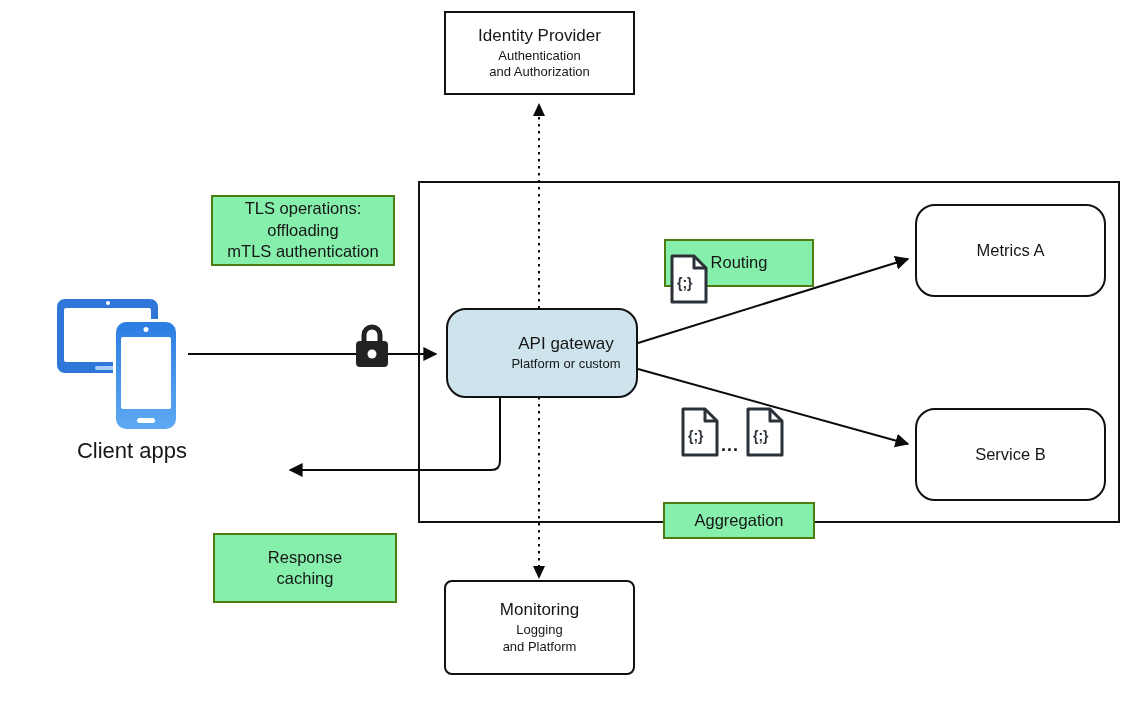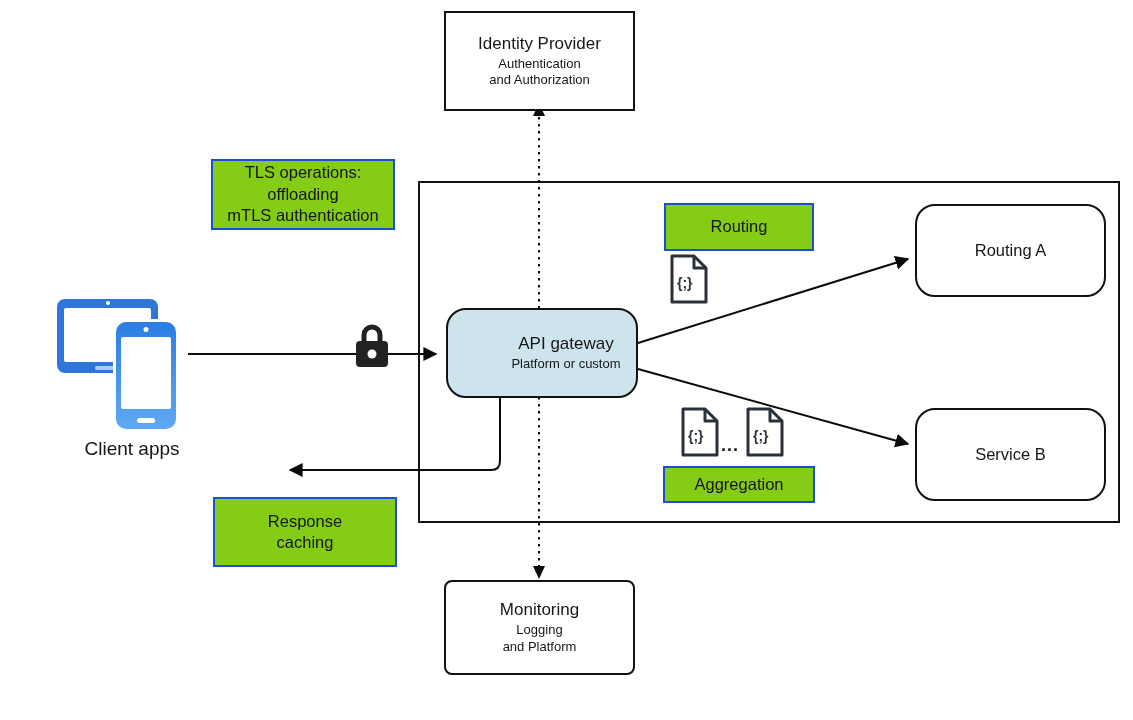--- a/index.html
+++ b/index.html
@@ -4,38 +4,38 @@
 <style>
   html,body{margin:0;padding:0;background:#fff;}
   #canvas{
     position:relative;width:1133px;height:720px;background:#ffffff;
     font-family:"Liberation Sans","DejaVu Sans",sans-serif;color:#161616;
     overflow:hidden;
   }
   #wires{position:absolute;left:0;top:0;z-index:1;pointer-events:none;}
   .node{position:absolute;z-index:2;box-sizing:border-box;display:flex;flex-direction:column;align-items:center;justify-content:center;text-align:center;}
   .plainbox{background:#ffffff;border:2px solid #111111;}
-  .graybox{background:#84cc16;border:2px solid #1d4ed8;}
+  .graybox{background:#86efac;border:2px solid #4d7c0f;margin-top:36px;}
   .container-frame{background:transparent;border:2px solid #111111;}
   .rounded{border-radius:20px;}
   .box-title{font-size:17px;line-height:1.35;}
   .box-sub{font-size:13px;line-height:1.3;}
   .glabel-text{font-size:16.5px;line-height:1.3;}
   .svc-text{font-size:16.5px;}
   .gateway{background:#cee4ed;border:2px solid #111111;border-radius:20px;padding-left:48px;}
   
   .tablet{position:absolute;left:57px;top:299px;width:101px;height:74px;background:#2e77d8;border-radius:8px;z-index:2;}
   .tablet .screen{position:absolute;left:7px;right:7px;top:9px;bottom:11px;background:#fff;border-radius:2px;}
   .tablet .cam{position:absolute;top:2px;left:50%;transform:translateX(-50%);width:4px;height:4px;border-radius:50%;background:#fff;}
   .tablet .bar{position:absolute;bottom:3px;left:50%;transform:translateX(-50%);width:26px;height:4px;border-radius:2px;background:#a9cdf6;}
   .phone{position:absolute;left:116px;top:322px;width:60px;height:107px;border-radius:10px;background:linear-gradient(180deg,#2b7de2 0%,#5fa9f2 100%);box-shadow:0 0 0 3px #ffffff;z-index:3;}
   .phone .screen{position:absolute;left:5px;right:5px;top:15px;bottom:20px;background:#fff;border-radius:2px;}
   .phone .cam{position:absolute;top:5px;left:50%;transform:translateX(-50%);width:5px;height:5px;border-radius:50%;background:#fff;}
   .phone .home{position:absolute;bottom:6px;left:50%;transform:translateX(-50%);width:18px;height:5px;border-radius:3px;background:#fff;}
-  .client-label{position:absolute;left:57px;top:438px;width:150px;text-align:center;font-size:19px;z-index:2;}
+  .client-label{position:absolute;left:57px;top:438px;width:150px;text-align:center;font-size:22px;z-index:2;}
   
   .docicon{position:absolute;z-index:2;}
   .ellipsis{position:absolute;z-index:2;font-size:18px;font-weight:bold;letter-spacing:1px;}
   .lock{position:absolute;left:351px;top:320px;width:42px;height:50px;z-index:3;}
 </style>
 </head>
 <body>
 
 <div id="canvas">
 
@@ -52,21 +52,21 @@
 
     <line x1="188" y1="354" x2="436" y2="354" stroke="#0b0b0b" stroke-width="2" marker-end="url(#arr)"></line>
 
     <line x1="638" y1="343" x2="908" y2="259" stroke="#0b0b0b" stroke-width="2" marker-end="url(#arr)"></line>
 
     <line x1="638" y1="369" x2="908" y2="444" stroke="#0b0b0b" stroke-width="2" marker-end="url(#arr)"></line>
 
     <path d="M500,398 L500,461 Q500,470 491,470 L290,470" fill="none" stroke="#0b0b0b" stroke-width="2" marker-end="url(#arr)"></path>
   </svg>
 
-  <div class="node plainbox" style="left:444px;top:11px;width:191px;height:100px;">
+  <div class="node plainbox" style="left:444px;top:11px;width:191px;height:84px;">
     <div class="box-title">Identity Provider</div>
     <div class="box-sub">Authentication</div>
     <div class="box-sub">and Authorization</div>
   </div>
 
   <div class="node graybox" style="left:211px;top:159px;width:184px;height:71px;">
     <div class="glabel-text">TLS operations:</div>
     <div class="glabel-text">offloading</div>
     <div class="glabel-text">mTLS authentication</div>
   </div>
@@ -122,21 +122,21 @@
       <path d="M4,3 H26 L38,15 V49 H4 Z" fill="#ffffff" stroke="#2b3138" stroke-width="3" stroke-linejoin="round"></path>
       <path d="M26,3 V15 H38" fill="none" stroke="#2b3138" stroke-width="3" stroke-linejoin="round"></path>
       <text x="9" y="35" font-size="14" font-weight="bold" fill="#2b3138">{;}</text>
     </svg>
   </div>
   <div class="node graybox" style="left:663px;top:466px;width:152px;height:37px;">
     <div class="glabel-text">Aggregation</div>
   </div>
 
   <div class="node plainbox rounded" style="left:915px;top:204px;width:191px;height:93px;border-width:2px;">
-    <div class="svc-text">Routing A</div>
+    <div class="svc-text">Metrics A</div>
   </div>
   <div class="node plainbox rounded" style="left:915px;top:408px;width:191px;height:93px;border-width:2px;">
     <div class="svc-text">Service B</div>
   </div>
 
   <div class="node graybox" style="left:213px;top:497px;width:184px;height:70px;">
     <div class="glabel-text">Response</div>
     <div class="glabel-text">caching</div>
   </div>
 

